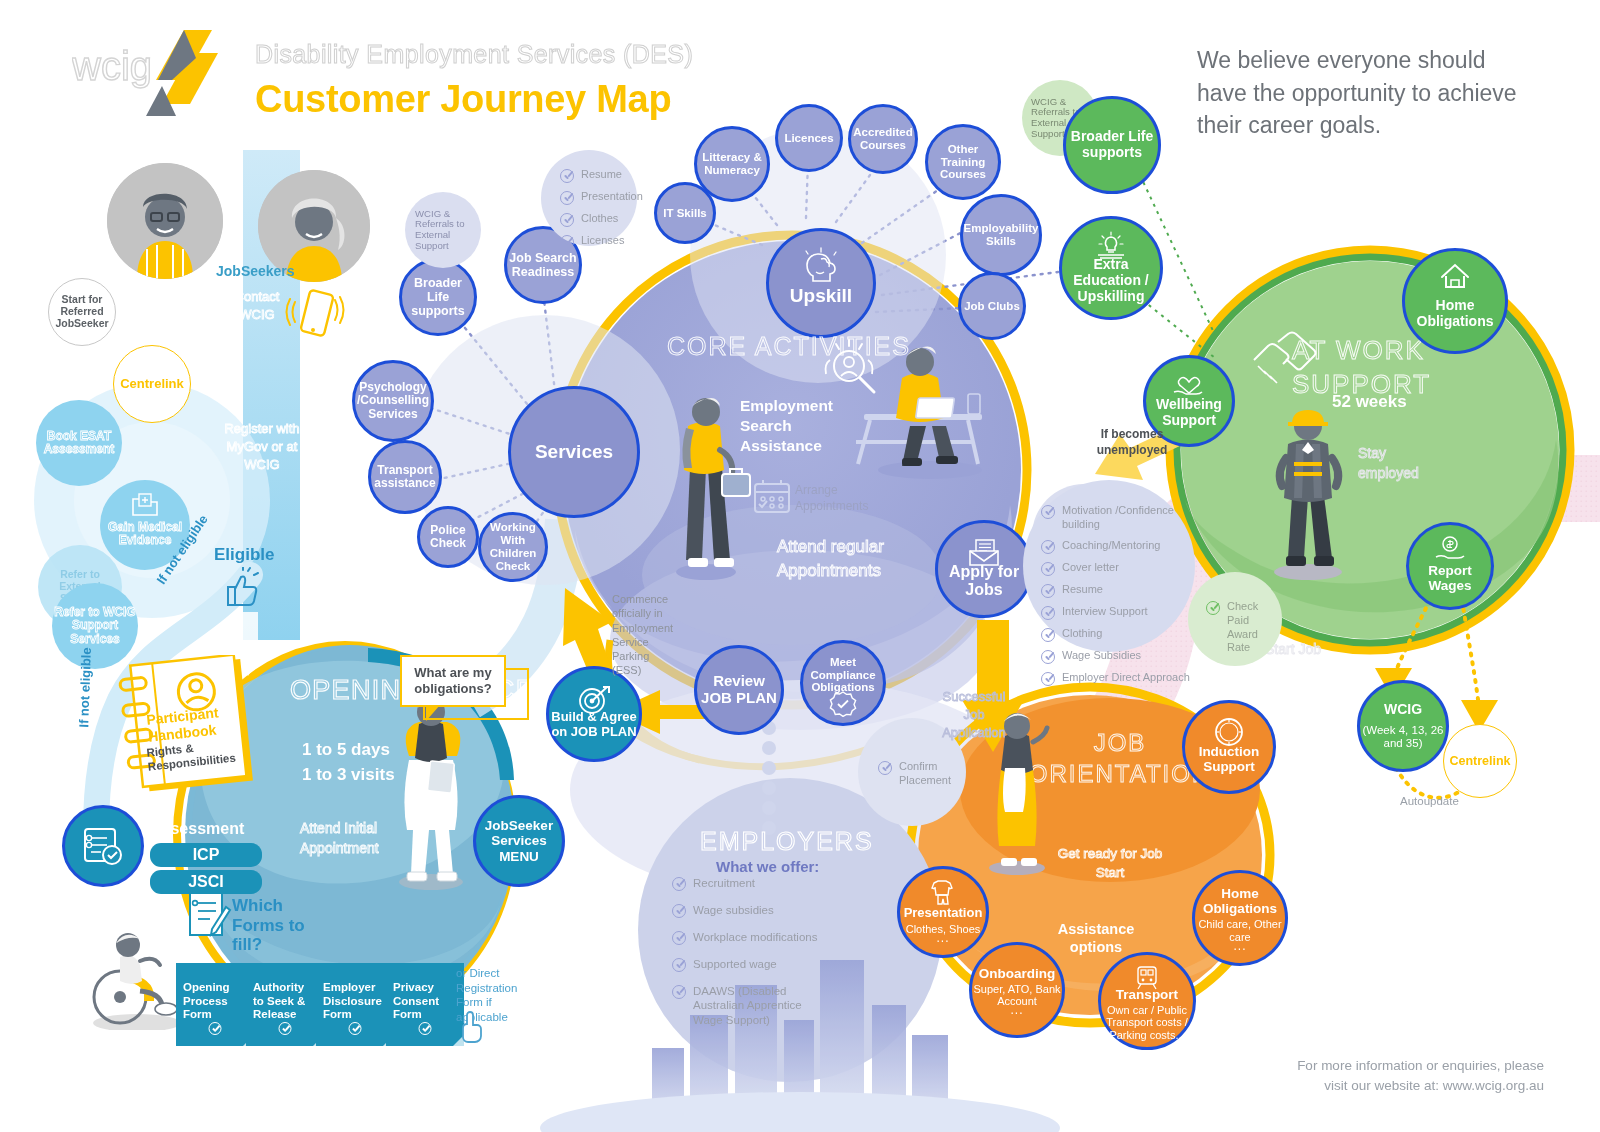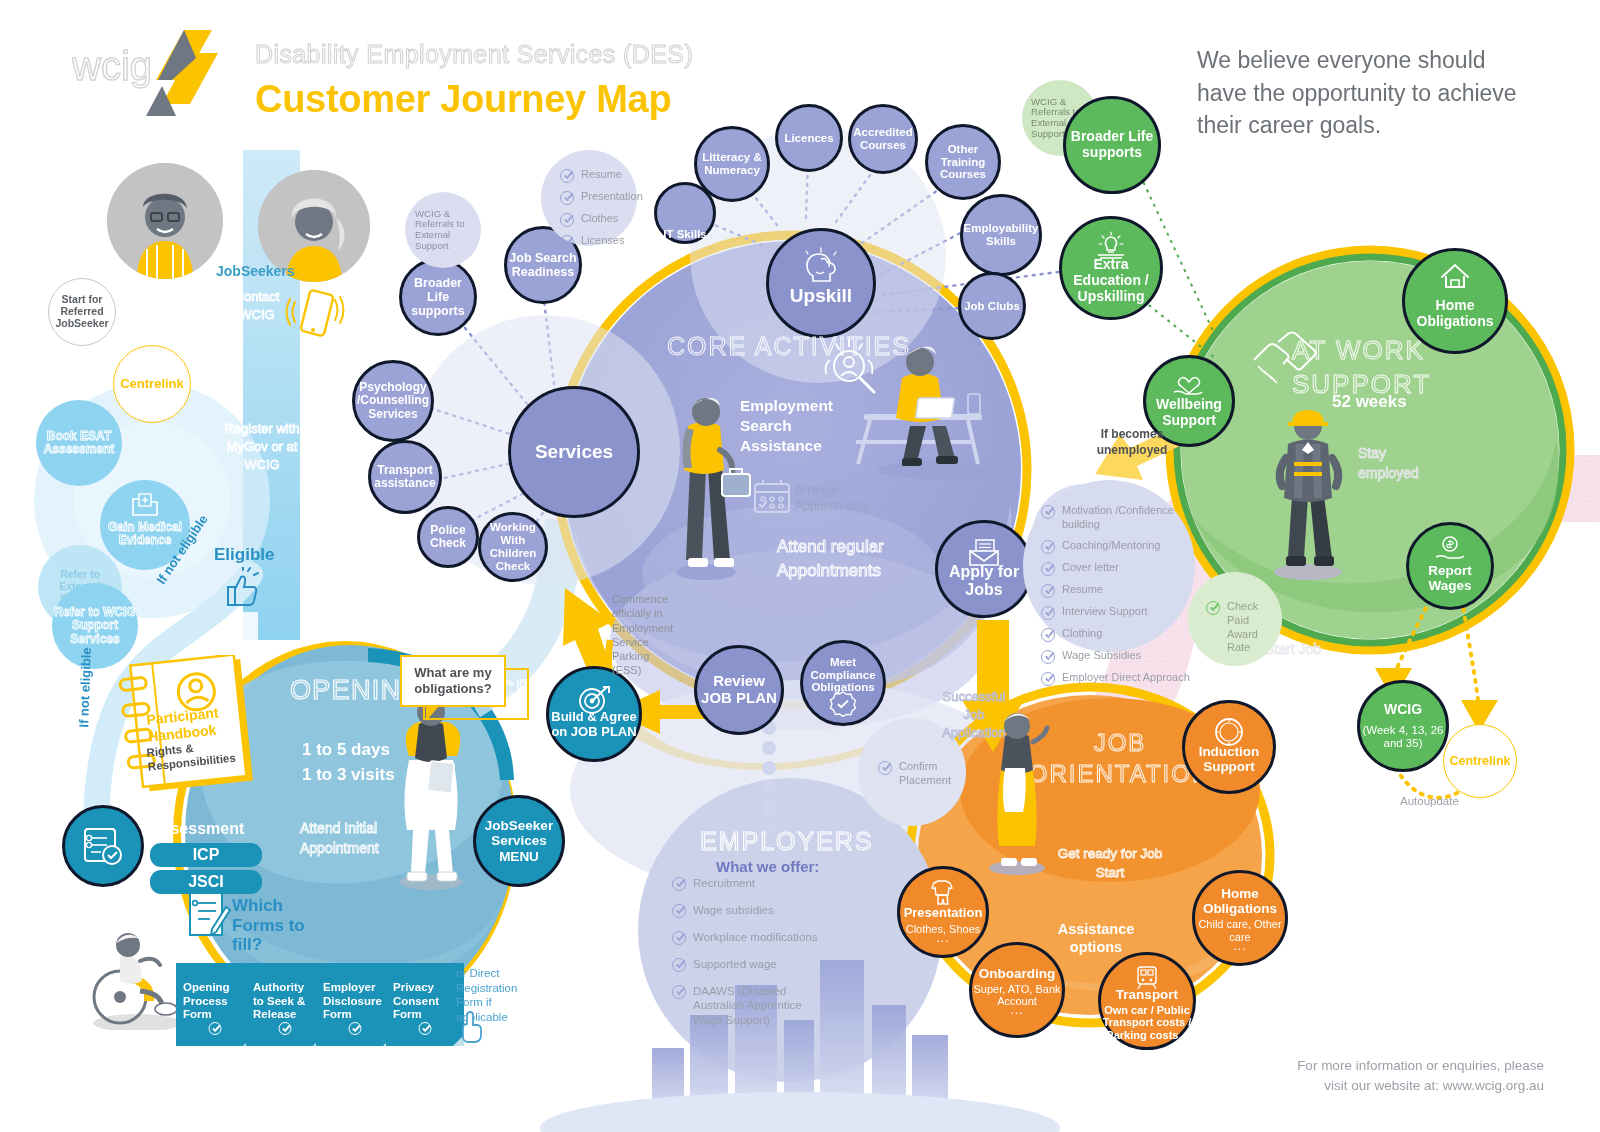--- a/index.html
+++ b/index.html
@@ -17,21 +17,21 @@
   .bub {
     position:absolute;
     border-radius:50%;
     display:flex; flex-direction:column;
     align-items:center; justify-content:center;
     text-align:center;
     line-height:1.12;
     color:#fff;
     font-weight:bold;
   }
-  .bub.ring { border:3px solid #0f172a; }
+  .bub.ring { border:3px solid #1d4ed8; }
   .bub .sub { font-weight:normal; font-size:11px; margin-top:2px; }
   .bub .dots { font-weight:normal; font-size:12px; letter-spacing:1px; line-height:.6; }
 
   
   .c-periwinkle  { background:#8b93cd; }
   .c-periwinkle2 { background:#9aa2d6; }
   .c-peri-ghost  { background:#dadef0; color:#8c90ae; }
   .c-teal        { background:#1b92b8; }
   .c-lblue       { background:#8ed3ef; color:#ffffff; }
   .c-lblue2      { background:#b9e4f6; color:#ffffff; }
@@ -557,21 +557,21 @@
       <path d="M21,12 q5,-2 6,3 q3,1 2,5" fill="none" stroke="#fff" stroke-width="1.4"></path>
       <g stroke="#fff" stroke-width="1.3" stroke-linecap="round">
         <path d="M6,4 l2,3"></path>
           <path d="M21,1 l0,4"></path>
           <path d="M36,5 l-2,3"></path>
       </g>
       <path d="M16,25 q4,3 8,0" stroke="#fff" stroke-width="1.4" fill="none"></path>
     </svg>
     <span>Upskill</span>
   </div>
-  <div class="bub c-periwinkle2 ring" style="left:654px;top:182px;width:62px;height:62px;font-size:11.5px;justify-content:flex-end;">
+  <div class="bub c-periwinkle2 ring" style="left:654px;top:182px;width:62px;height:62px;font-size:11.5px;">
     <span>IT Skills</span>
   </div>
   <div class="bub c-periwinkle2 ring" style="left:694px;top:126px;width:76px;height:76px;font-size:11.5px;">
     <span>Litteracy &amp; Numeracy</span>
   </div>
   <div class="bub c-periwinkle2 ring" style="left:775px;top:104px;width:68px;height:68px;font-size:11.5px;">
     <span>Licences</span>
   </div>
   <div class="bub c-periwinkle2 ring" style="left:848px;top:104px;width:70px;height:70px;font-size:11.5px;">
     <span>Accredited Courses</span>
@@ -806,21 +806,21 @@
   <div class="bub c-orange ring" style="left:1098px;top:952px;width:98px;height:98px;font-size:13.5px;padding-top:26px;">
     <svg width="28" height="26" viewBox="0 0 28 26" style="position:absolute;top:10px;">
       <rect x="5" y="2" width="18" height="17" rx="3" fill="none" stroke="#fff" stroke-width="1.4"></rect>
       <rect x="8" y="5" width="5" height="5" fill="none" stroke="#fff" stroke-width="1.2"></rect>
       <rect x="15" y="5" width="5" height="5" fill="none" stroke="#fff" stroke-width="1.2"></rect>
       <circle cx="10" cy="15" r="1.4" fill="#fff"></circle>
         <circle cx="18" cy="15" r="1.4" fill="#fff"></circle>
       <path d="M8,19 l-3,5 M20,19 l3,5" stroke="#fff" stroke-width="1.3"></path>
     </svg>
     <span>Transport</span>
-    <span class="sub" style="width:98px;font-weight:bold;">Own car / Public Transport costs / Parking costs...</span>
+    <span class="sub" style="width:98px;">Own car / Public Transport costs / Parking costs...</span>
   </div>
 
   <div class="bub c-orange ring" style="left:1192px;top:870px;width:96px;height:96px;font-size:13.5px;">
     <span>Home Obligations</span>
     <span class="sub">Child care, Other care</span>
     <span class="dots">...</span>
   </div>
 
   <div class="abs" style="left:975px;top:706px;">
     <svg width="84" height="170" viewBox="0 0 84 170">

